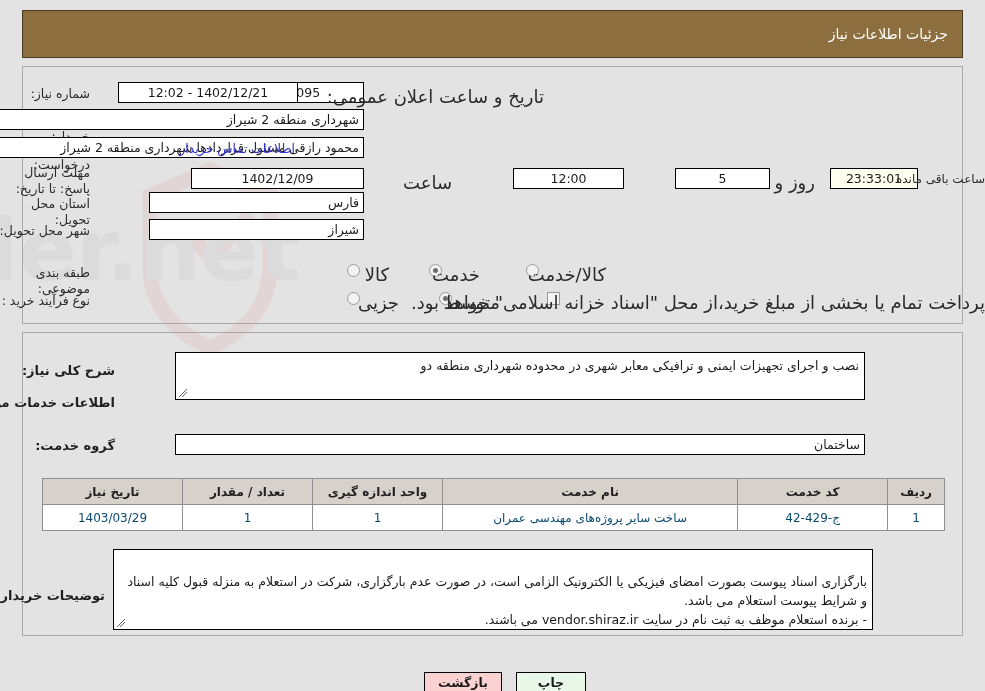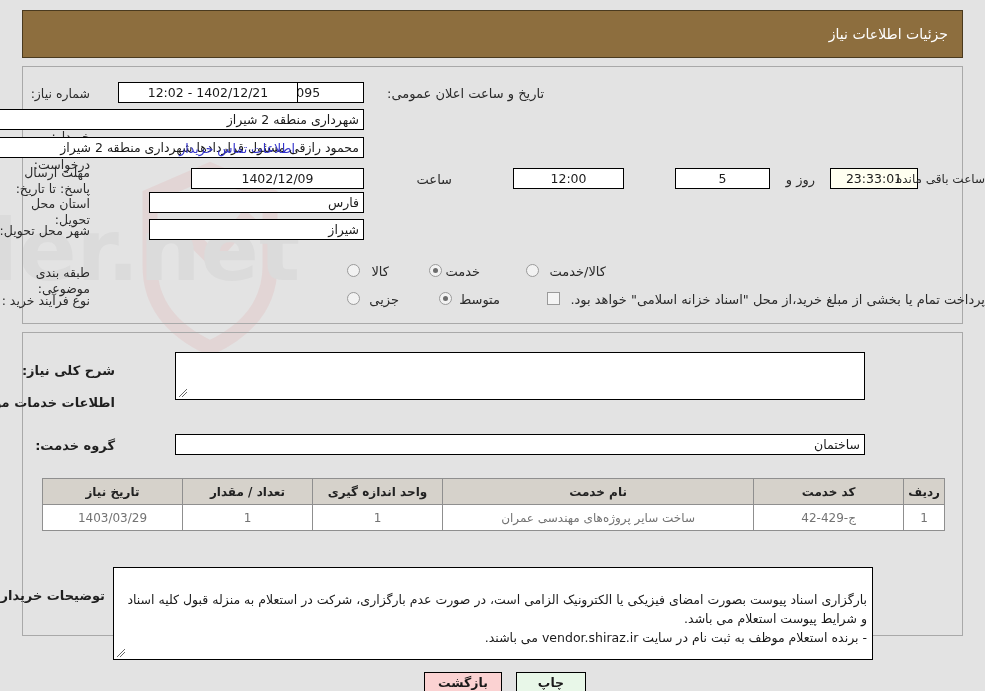--- a/index.html
+++ b/index.html
@@ -69,21 +69,21 @@
     white-space: nowrap;
     overflow: hidden;
     z-index: 3;
   }
   .fld.center { text-align: center; }
   .fld.right  { text-align: right; }
   .fld.cream  { background: #fffff0; }
 
   .plainlbl {
     position: absolute;
-    font-size: 13px;
+    font-size: 18px;
     color: #2b2b2b;
     z-index: 3;
     white-space: nowrap;
   }
   .link {
     position: absolute;
     font-size: 12.5px;
     color: #3333cc;
     text-decoration: none;
     cursor: pointer;
@@ -163,28 +163,28 @@
     font-size: 12px;
     z-index: 3;
     background: #fff;
   }
   #svc-table th {
     background: #d6d2cb;
     border: 1px solid #8f8f8f;
     font-weight: bold;
     color: #222;
     height: 26px;
-    padding: 0 4px;
+    padding: 0 12px;
   }
   #svc-table td {
     background: #fff;
     border: 1px solid #8f8f8f;
     height: 26px;
     text-align: center;
-    color: #737373;
+    color: #0c4a6e;
     padding: 0 4px;
   }
 
   
   .btn {
     position: absolute;
     height: 22px;
     border: 1px solid #000;
     font-size: 12.5px;
     font-weight: bold;
@@ -259,20 +259,21 @@
 <span class="radio on" style="right:533px; top:292px;"></span>
 <span class="plainlbl" style="right:485px; top:292px;">متوسط</span>
 
 <span class="chk" style="right:425px; top:292px;"></span>
 <span class="plainlbl" style="right:0px; top:292px; width:418px; text-align:right;">پرداخت تمام یا بخشی از مبلغ خرید،از محل "اسناد خزانه اسلامی" خواهد بود.</span>
 
 <div class="panel" id="panel-body"></div>
 
 <div class="bold-lbl" style="right:870px; top:363px;">شرح کلی نیاز:</div>
 <div class="ta" style="right:120px; top:352px; width:690px; height:48px;">
+  <span>نصب و اجرای تجهیزات ایمنی و ترافیکی معابر شهری در محدوده شهرداری منطقه دو</span>
   <svg class="grip" viewBox="0 0 10 10">
     <path d="M9 1 L1 9 M9 4 L4 9" stroke="#666" stroke-width="1" fill="none"></path>
   </svg>
 </div>
 
 <div class="section-title" style="right:870px; top:395px;">اطلاعات خدمات مورد نیاز</div>
 
 <div class="bold-lbl" style="right:870px; top:438px;">گروه خدمت:</div>
 <div class="fld right" style="right:120px; top:434px; width:690px;">ساختمان</div>
 
@@ -293,21 +294,21 @@
       <td>ج-429-42</td>
       <td>ساخت سایر پروژه‌های مهندسی عمران</td>
       <td>1</td>
       <td>1</td>
       <td>1403/03/29</td>
     </tr>
   </tbody>
 </table>
 
 <div class="bold-lbl" style="right:880px; top:588px;">توضیحات خریدار:</div>
-<div class="ta" style="right:112px; top:567px; width:760px; height:93px; white-space:pre-line;">
+<div class="ta" style="right:112px; top:549px; width:760px; height:81px; white-space:pre-line;">
   <span>بارگزاری اسناد پیوست بصورت امضای فیزیکی یا الکترونیک الزامی است، در صورت عدم بارگزاری، شرکت در استعلام به منزله قبول کلیه اسناد و شرایط پیوست استعلام می باشد.
 - برنده استعلام موظف به ثبت نام در سایت vendor.shiraz.ir می باشند.</span>
   <svg class="grip" viewBox="0 0 10 10">
     <path d="M9 1 L1 9 M9 4 L4 9" stroke="#666" stroke-width="1" fill="none"></path>
   </svg>
 </div>
 
 <div class="btn" id="btn-print">چاپ</div>
 <div class="btn" id="btn-back">بازگشت</div>
 

